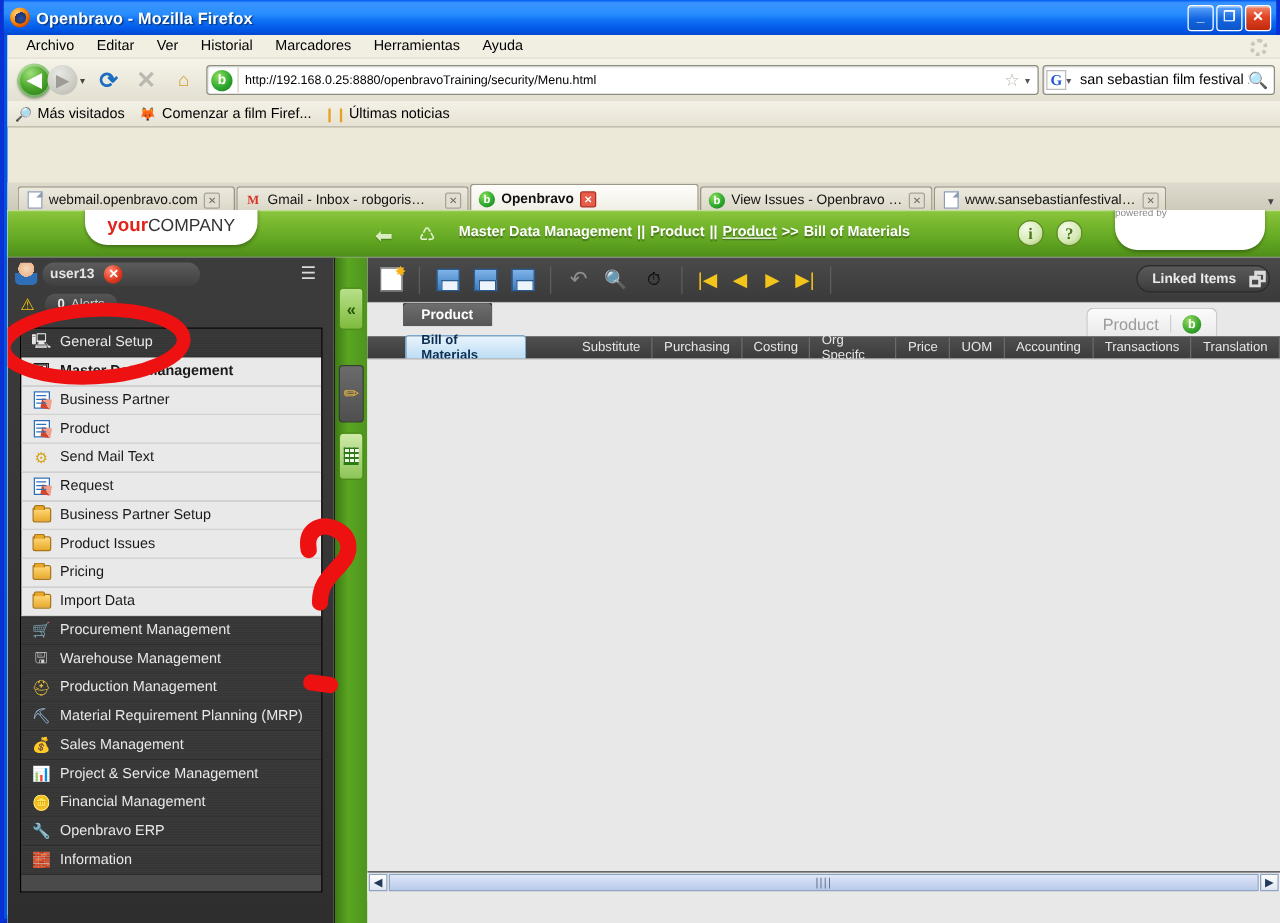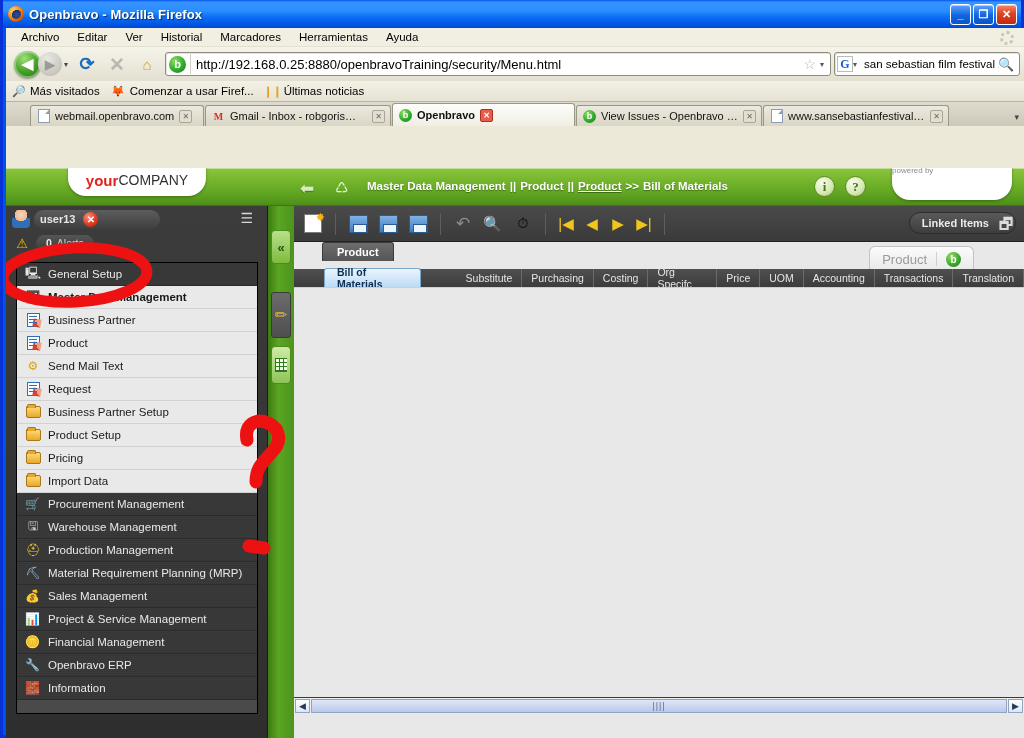--- a/index.html
+++ b/index.html
@@ -77,39 +77,39 @@
   .reloadi { color:#1b6ec2; font-size:18px; font-weight:bold; }
   .stopi { color:#b9b9b2; font-size:19px; font-weight:bold; }
   .homei { color:#d39a2a; font-size:15px; }
   .urlbox {
     flex:1; height:24px; background:#fff; border:1px solid #8c8c7f; border-radius:3px;
     display:flex; align-items:center; padding:0 3px; margin:0 3px; box-shadow: inset 1px 1px 1px rgba(0,0,0,.12);
   }
   .favicon { width:17px;height:17px;border-radius:50%;background:radial-gradient(circle at 35% 30%,#8ede5d,#2faa2f 55%,#15761a);
     color:#fff;font-size:11px;font-weight:bold;display:flex;align-items:center;justify-content:center;margin-right:4px;flex:none;}
   .urlsep { width:1px;height:20px;background:#cfcfc4; margin-right:5px;}
-  .urltext { flex:1; font-size:13px; color:#000; white-space:nowrap; overflow:hidden;}
+  .urltext { flex:1; font-size:10px; color:#000; white-space:nowrap; overflow:hidden;}
   .star { color:#b9b9ae; font-size:14px; margin:0 4px;}
   .caret { font-size:8px;color:#555;margin-right:3px;}
   .searchbox {
     width:186px;height:24px;background:#fff;border:1px solid #8c8c7f;border-radius:3px;
     display:flex;align-items:center;padding:0 2px; box-shadow: inset 1px 1px 1px rgba(0,0,0,.12);
   }
   .gicon{width:16px;height:16px;border:1px solid #bbb;font-size:12px;font-weight:bold;
     color:#1a57d4;display:flex;align-items:center;justify-content:center;background:#fff;font-family:"Liberation Serif",serif;}
   .searchtext{flex:1;font-size:11.5px;color:#000;margin-left:4px;white-space:nowrap;overflow:hidden;}
   .magn{font-size:13px;margin-right:2px;}
 
   .bookbar { height:21px; background:linear-gradient(to bottom,#f3f1e6,#e6e3d4); display:flex; align-items:center; padding-left:6px; gap:12px;
    border-bottom:1px solid #b8b4a2;}
   .bk { display:flex;align-items:center;gap:4px;font-size:11.5px;color:#000;}
   .bk .ic{width:14px;height:14px;display:flex;align-items:center;justify-content:center;font-size:11px;}
 
   
-  .tabstrip { height:24px; background:linear-gradient(to bottom,#dedace,#cdc9b9); display:flex; align-items:flex-end; padding-left:24px; position:relative;}
+  .tabstrip { height:24px; background:linear-gradient(to bottom,#dedace,#cdc9b9); display:flex; align-items:flex-end; padding-left:8px; position:relative;margin-top:44px;}
   .ftab {
     height:21px; display:flex; align-items:center; gap:5px; padding:0 5px 0 6px;
     background:linear-gradient(to bottom,#eceade,#dad6c6);
     border:1px solid #9b9786; border-bottom:none; border-radius:3px 3px 0 0;
     font-size:11px; color:#111; margin-right:1px; max-width:186px;
   }
   .ftab.active { background:linear-gradient(to bottom,#fdfdfb,#f0eee4); font-weight:bold; height:23px;}
   .ftab .lbl { white-space:nowrap; overflow:hidden; text-overflow:ellipsis; }
   .ftab .tabico { width:13px;height:13px;flex:none;display:flex;align-items:center;justify-content:center;font-size:10px;}
   .ftab .xb { width:13px;height:13px;flex:none;border:1px solid #a8a496;background:#e2dfd2;color:#6b675c;
@@ -315,21 +315,21 @@
       </div>
     </div>
 
     <div class="bookbar">
       <div class="bk">
         <span class="ic">🔎</span>
         <span>Más visitados</span>
       </div>
       <div class="bk">
         <span class="ic" style="color:#d4542a;">🦊</span>
-        <span>Comenzar a usar Firef...</span>
+        <span>Comenzar a film Firef...</span>
       </div>
       <div class="bk">
         <span class="ic" style="color:#e8a020;">❙❙</span>
         <span>Últimas noticias</span>
       </div>
     </div>
 
     <div class="tabstrip">
       <div class="ftab" style="width:174px">
         <span class="tabico">
@@ -438,21 +438,21 @@
           <div class="mitem light">
             <span class="mi-ico">
                 <span class="ico-folder"></span>
               </span>
             <span>Business Partner Setup</span>
           </div>
           <div class="mitem light">
             <span class="mi-ico">
                 <span class="ico-folder"></span>
               </span>
-            <span>Product Setup</span>
+            <span>Product Issues</span>
           </div>
           <div class="mitem light">
             <span class="mi-ico">
                 <span class="ico-folder"></span>
               </span>
             <span>Pricing</span>
           </div>
           <div class="mitem light">
             <span class="mi-ico">
                 <span class="ico-folder"></span>

